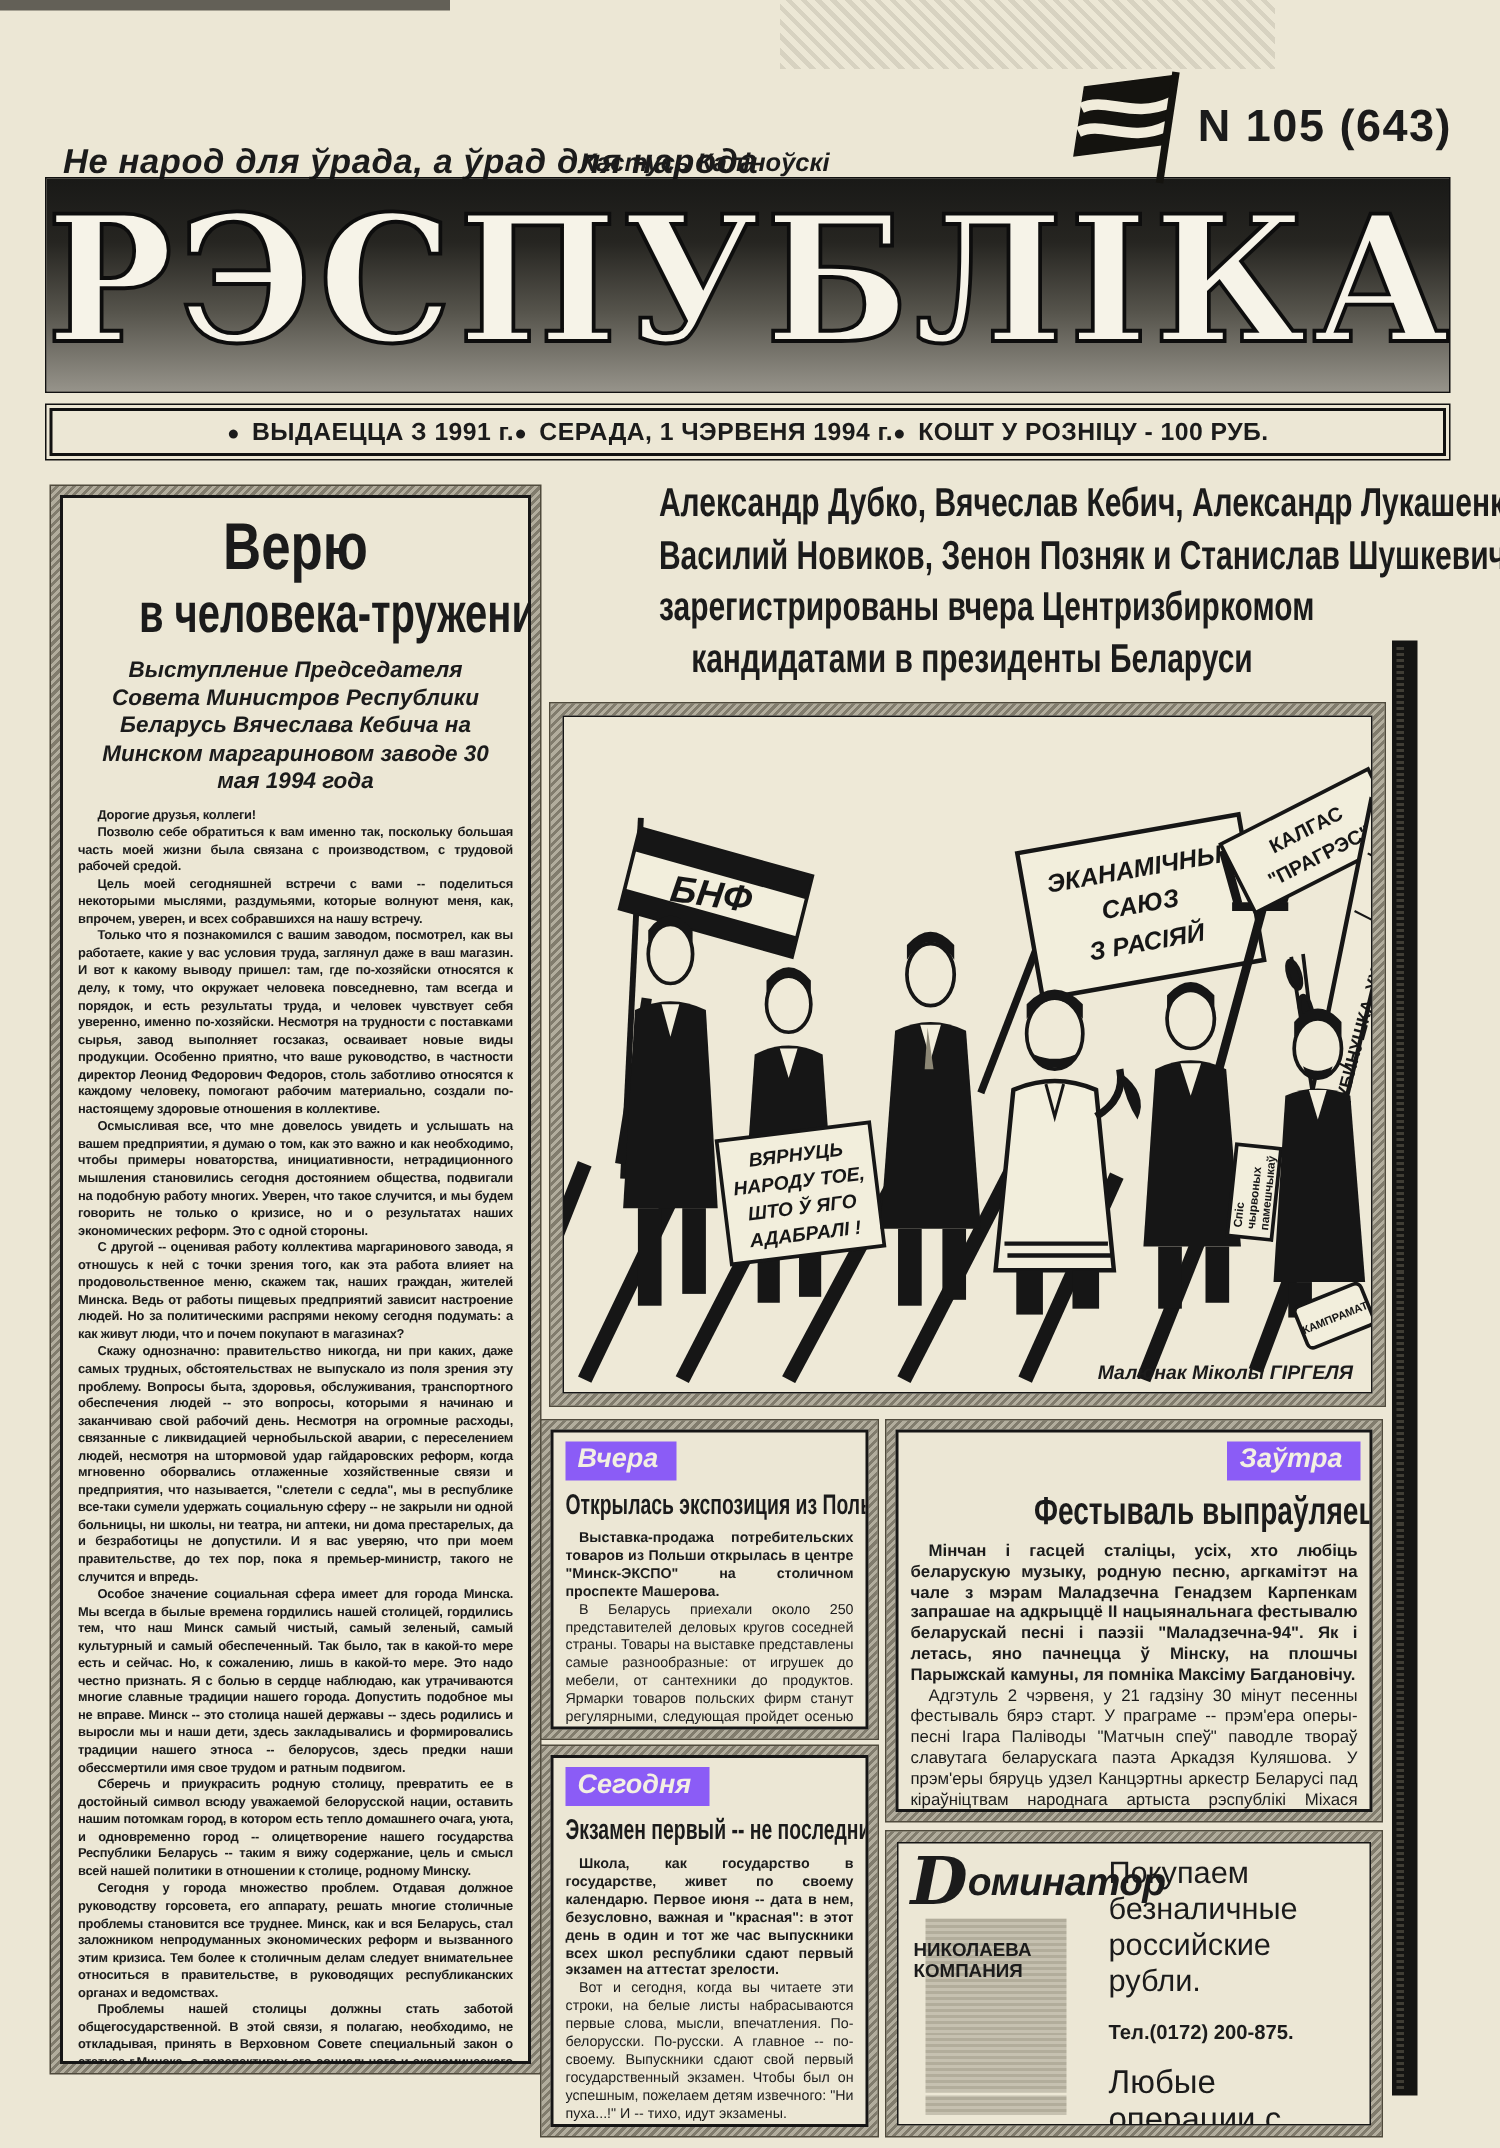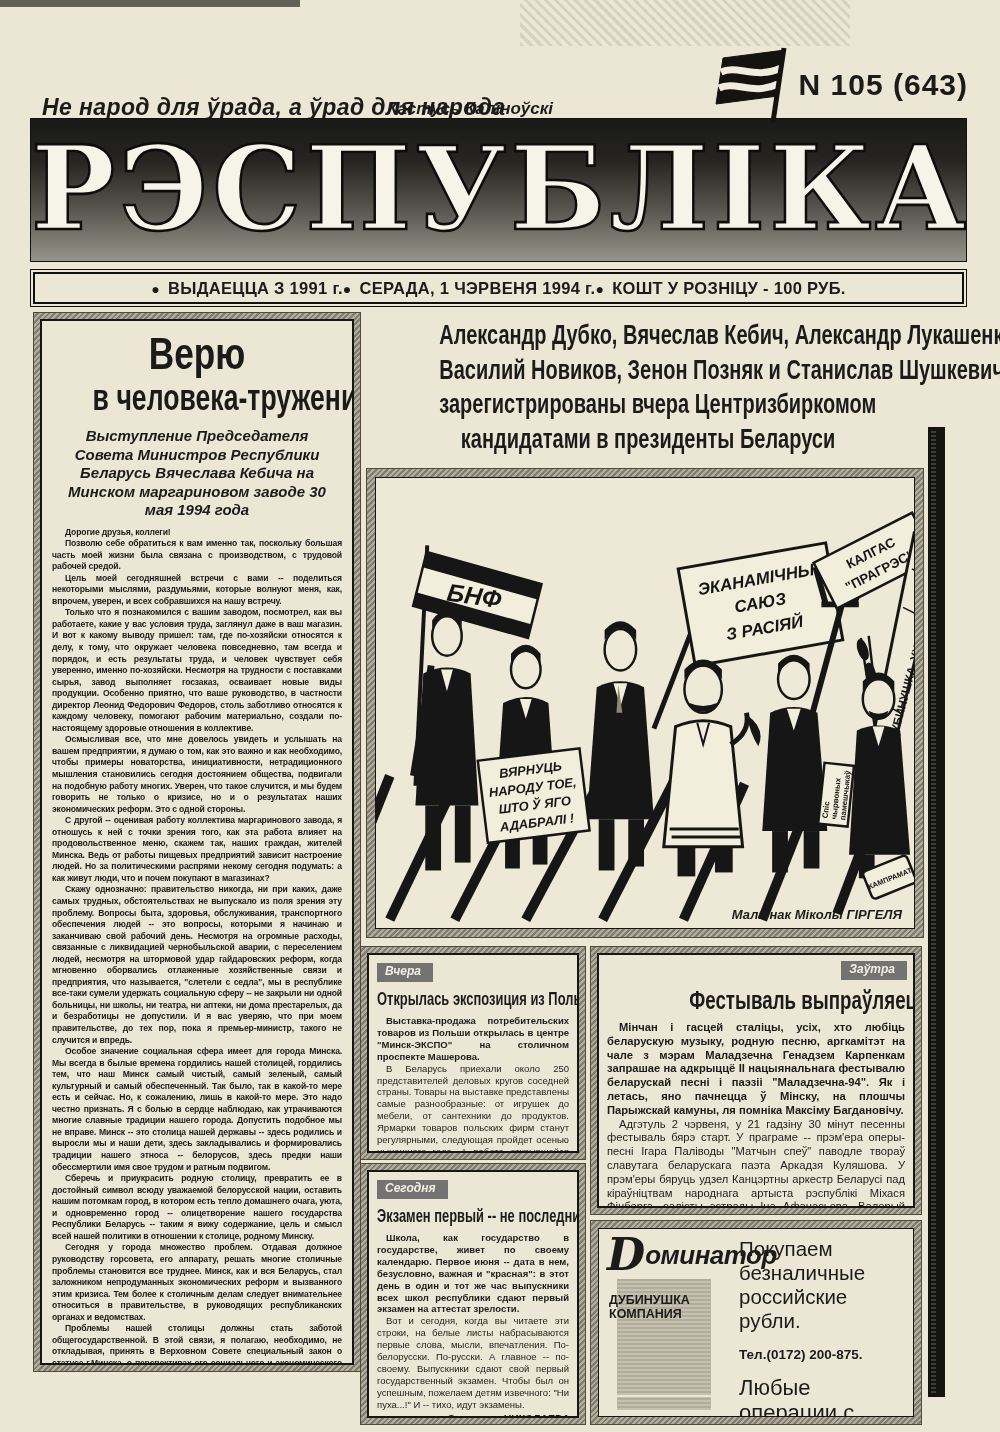--- a/index.html
+++ b/index.html
@@ -28,21 +28,21 @@
   .datebar-in { width:100%; height:100%; border:2px solid #111; display:flex; align-items:center; justify-content:center; 
     font-size:16.5px; font-weight:bold; letter-spacing:.3px; white-space:nowrap; }
   .bullet { font-size:14px; margin-right:8px; }
 
   
   .hframe { position:absolute; background:repeating-linear-gradient(135deg,#b2ad9d 0 2px,#817c6d 2px 4px);
     border:1px solid #4f4a3c; padding:6px; }
   .hinner { width:100%; height:100%; background:#ece7d5; border:2px solid #161616; position:relative; overflow:hidden; }
 
   
-  .leftcol { left:33px; top:312px; width:328px; height:1060px; }
+  .leftcol { left:33px; top:323px; width:328px; height:1060px; }
   .leftcol .hinner { padding:10px 10px 6px; }
   .la-t1 { text-align:center; font-weight:bold; font-size:44px; line-height:46px; white-space:nowrap; transform:scaleX(.8); transform-origin:center; }
   .la-t2 { text-align:center; font-weight:bold; font-size:37px; line-height:42px; white-space:nowrap; transform:scaleX(.72); transform-origin:center; }
   .la-sub { margin:8px 4px 7px; text-align:center; font-size:15px; line-height:18.5px; font-weight:bold; font-style:italic; }
   .la-body p { font-size:8.6px; line-height:11.55px; font-weight:bold; text-align:justify; text-indent:13px; letter-spacing:-.15px; }
 
   
   .mainhl { position:absolute; left:366px; top:318px; width:564px; }
   .mh-line { font-size:27px; font-weight:bold; line-height:34.5px; white-space:nowrap; text-align:center;
     transform:scaleX(.74); transform-origin:center; }
@@ -55,21 +55,21 @@
   
   .blackbar { position:absolute; left:928px; top:427px; width:17px; height:970px; background:#141412; }
   .blackbar:after { content:""; position:absolute; left:3px; top:4px; bottom:4px; width:5px;
     background:repeating-linear-gradient(0deg,#5d594c 0 2px,#141412 2px 4px); opacity:.6; }
 
   
   .newsbox .hinner { padding:6px 8px; }
   .box-yesterday { left:360px; top:946px; width:226px; height:214px; }
   .box-today     { left:360px; top:1163px; width:226px; height:262px; }
   .box-tomorrow  { left:590px; top:946px;  width:332px; height:269px; }
-  .sec-label { display:inline-block; background:#737373; color:#f3efe2; font-size:12px; font-weight:bold; font-style:italic;
+  .sec-label { display:inline-block; background:#8b5cf6; color:#f3efe2; font-size:18px; font-weight:bold; font-style:italic;
     padding:1px 12px 4px 8px; margin-bottom:5px; }
   .sec-label-right { float:right; margin-right:-2px; }
   .sec-hl { font-weight:bold; white-space:nowrap; }
   .hl-small { font-size:19px; line-height:24px; transform:scaleX(.68); transform-origin:left; margin-bottom:4px; }
   .hl-tmrw { font-size:26px; line-height:30px; transform:scaleX(.72); transform-origin:right; text-align:right; clear:both; margin:2px 4px 6px 0; }
   .sec-lead { font-weight:bold; text-align:justify; }
   .sec-body { text-align:justify; }
   .small-txt { font-size:9.5px; line-height:11.9px; }
   .mid-txt { font-size:11.2px; line-height:13.8px; }
   .sec-lead.small-txt, .sec-body.small-txt { text-indent:9px; }
@@ -336,21 +336,21 @@
     </div>
   </div>
 
   <div class="hframe adbox">
     <div class="hinner">
       <div class="ad-left">
         <div class="ad-brand"><span class="bigD">D</span><span class="rest">оминатор</span></div>
         <div class="ad-band"></div>
         <div class="ad-band2"></div>
         <div class="ad-sub">
-          <div>ДУБИНУШКА</div>
+          <div>НИКОЛАЕВА</div>
           <div>КОМПАНИЯ</div>
         </div>
       </div>
       <div class="ad-right">
         <div class="ad-offer1">Покупаем безналичные российские рубли.</div>
         <div class="ad-phone">Тел.(0172) 200-875.</div>
         <div class="ad-offer2">Любые операции с СКВ.</div>
 
       </div>
     </div>

